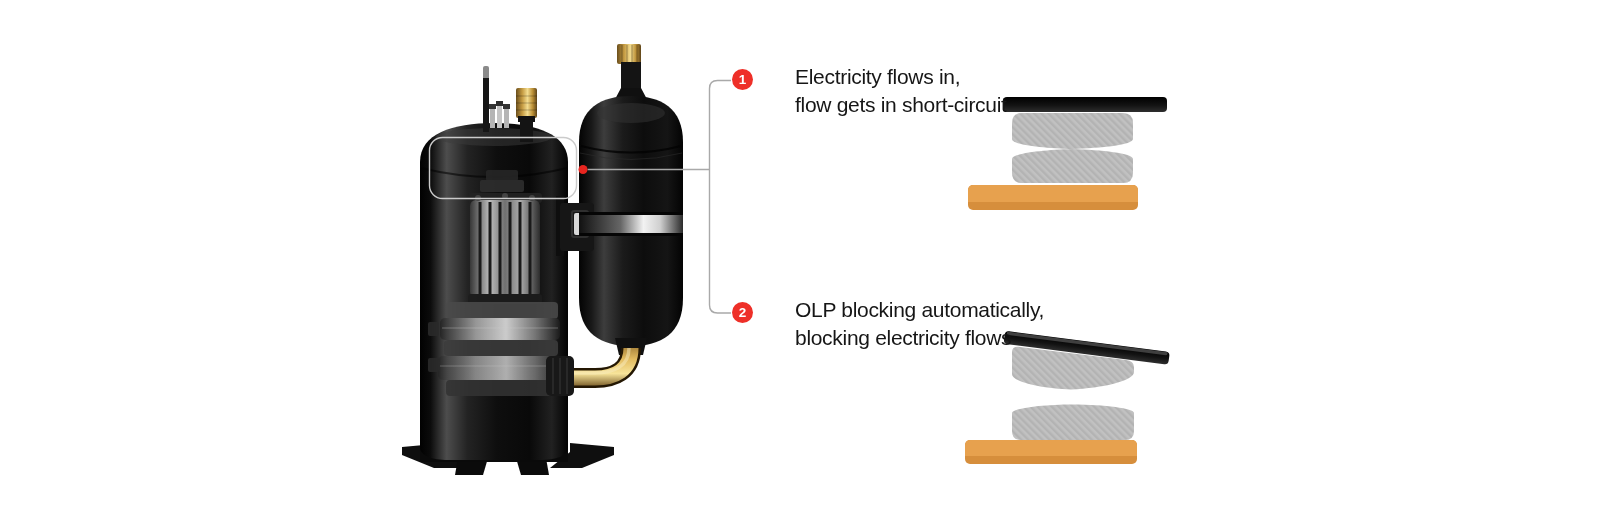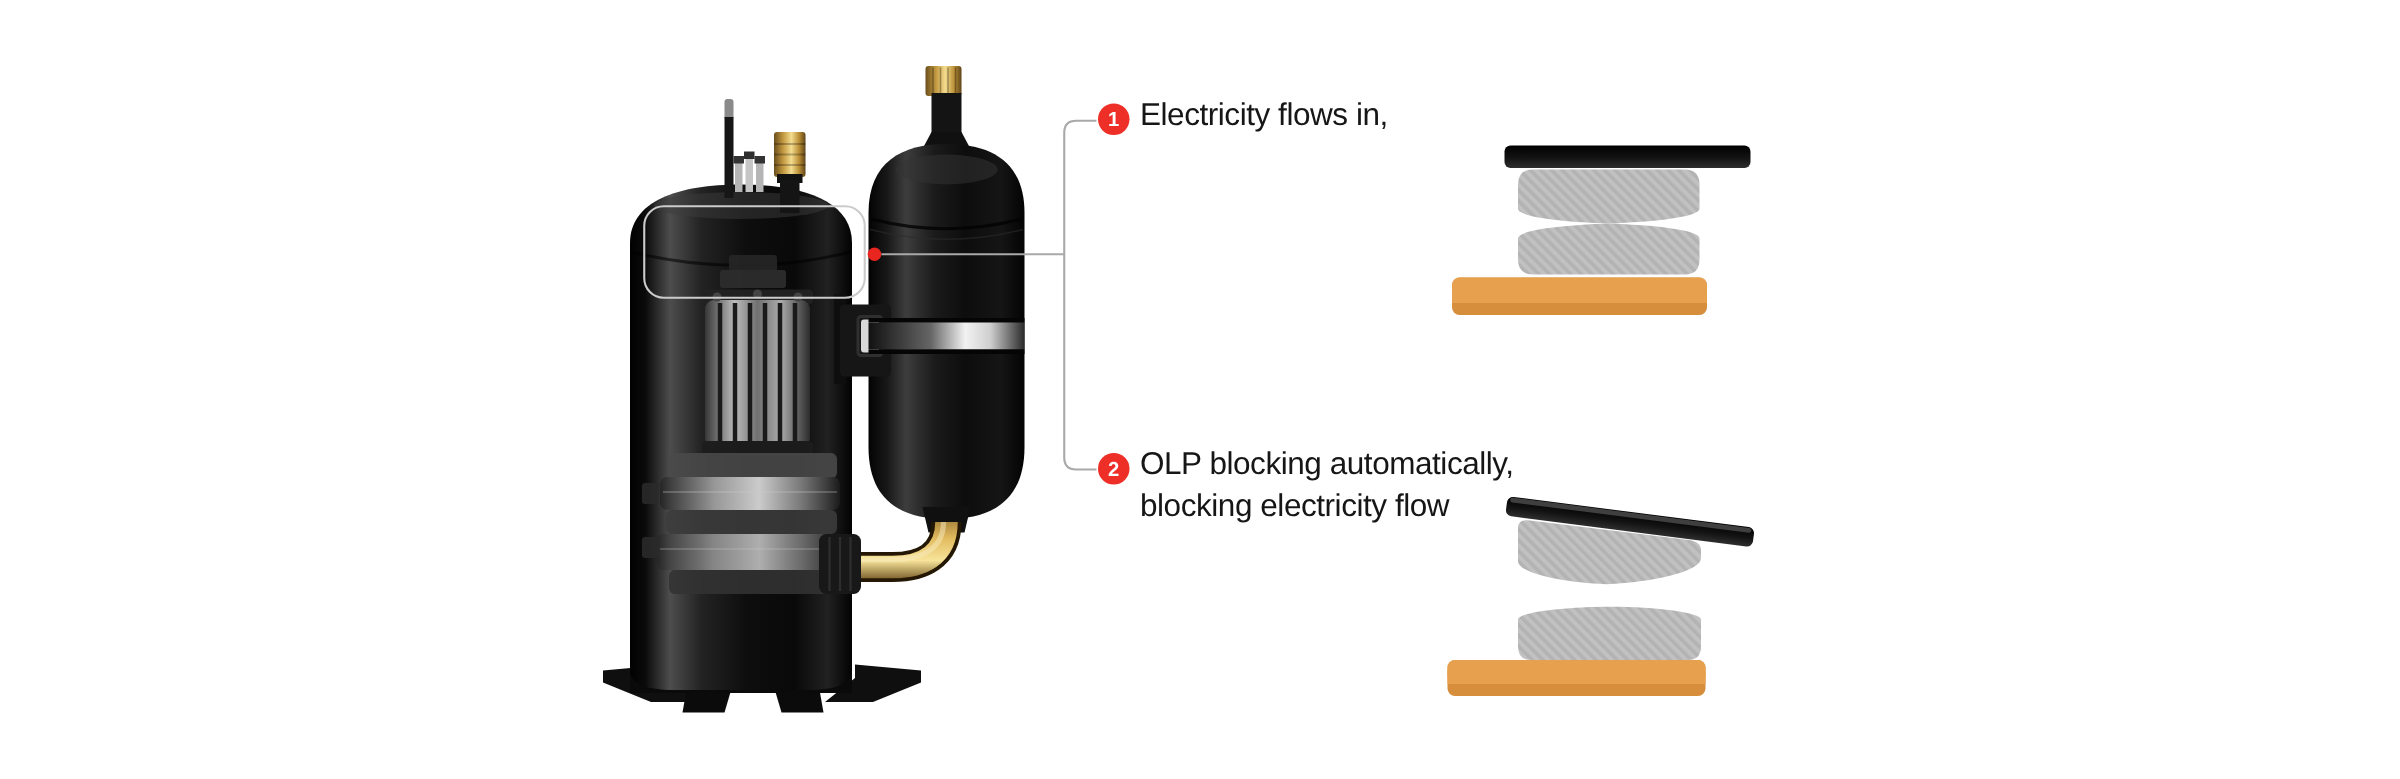--- a/index.html
+++ b/index.html
@@ -28,20 +28,21 @@
     font-weight:bold;
     line-height:21px;
     text-align:center;
     flex:0 0 auto;
   }
   .callout-lines{
     font-size:21px;
     line-height:28px;
     letter-spacing:-0.3px;
     color:var(--text,#161616);
+    margin-left:35px;
   }
   #callout-1{left:732px;top:63px;}
   #callout-2{left:732px;top:296px;}
 </style>
 </head>
 <body style="--page-bg: #ffffff; --badge-red: #ee2f28; --marker-red: #e8251f; --text: #161616; --connector-gray: #a9a9a9; --highlight-box-gray: #cbcbcb; --disc-gray: #c1c1c1; --disc-hatch-gray: #b3b3b3; --contact-bar-black: #141414; --base-orange: #e7a14e; --base-orange-shadow: #d68e3c;">
 
 <div class="canvas">
 
   <svg class="illustration" width="1600" height="519" viewBox="0 0 1600 519" aria-hidden="true">
@@ -236,24 +237,25 @@
         <rect x="965" y="440" width="172" height="15" rx="5" fill="var(--base-orange,#e7a14e)"></rect>
         <rect x="965" y="447" width="172" height="9" fill="var(--base-orange,#e7a14e)"></rect>
       </g>
     </g>
   </svg>
 
   <div class="callout" id="callout-1">
     <span class="badge">1</span>
     <div class="callout-lines">
       <div>Electricity flows in,</div>
+      <div>flow gets in short-circuit</div>
     </div>
   </div>
 
   <div class="callout" id="callout-2">
     <span class="badge">2</span>
     <div class="callout-lines">
       <div>OLP blocking automatically,</div>
-      <div>blocking electricity flow</div>
+      <div>blocking electricity flows</div>
     </div>
   </div>
 
 </div>
 
 </body></html>

